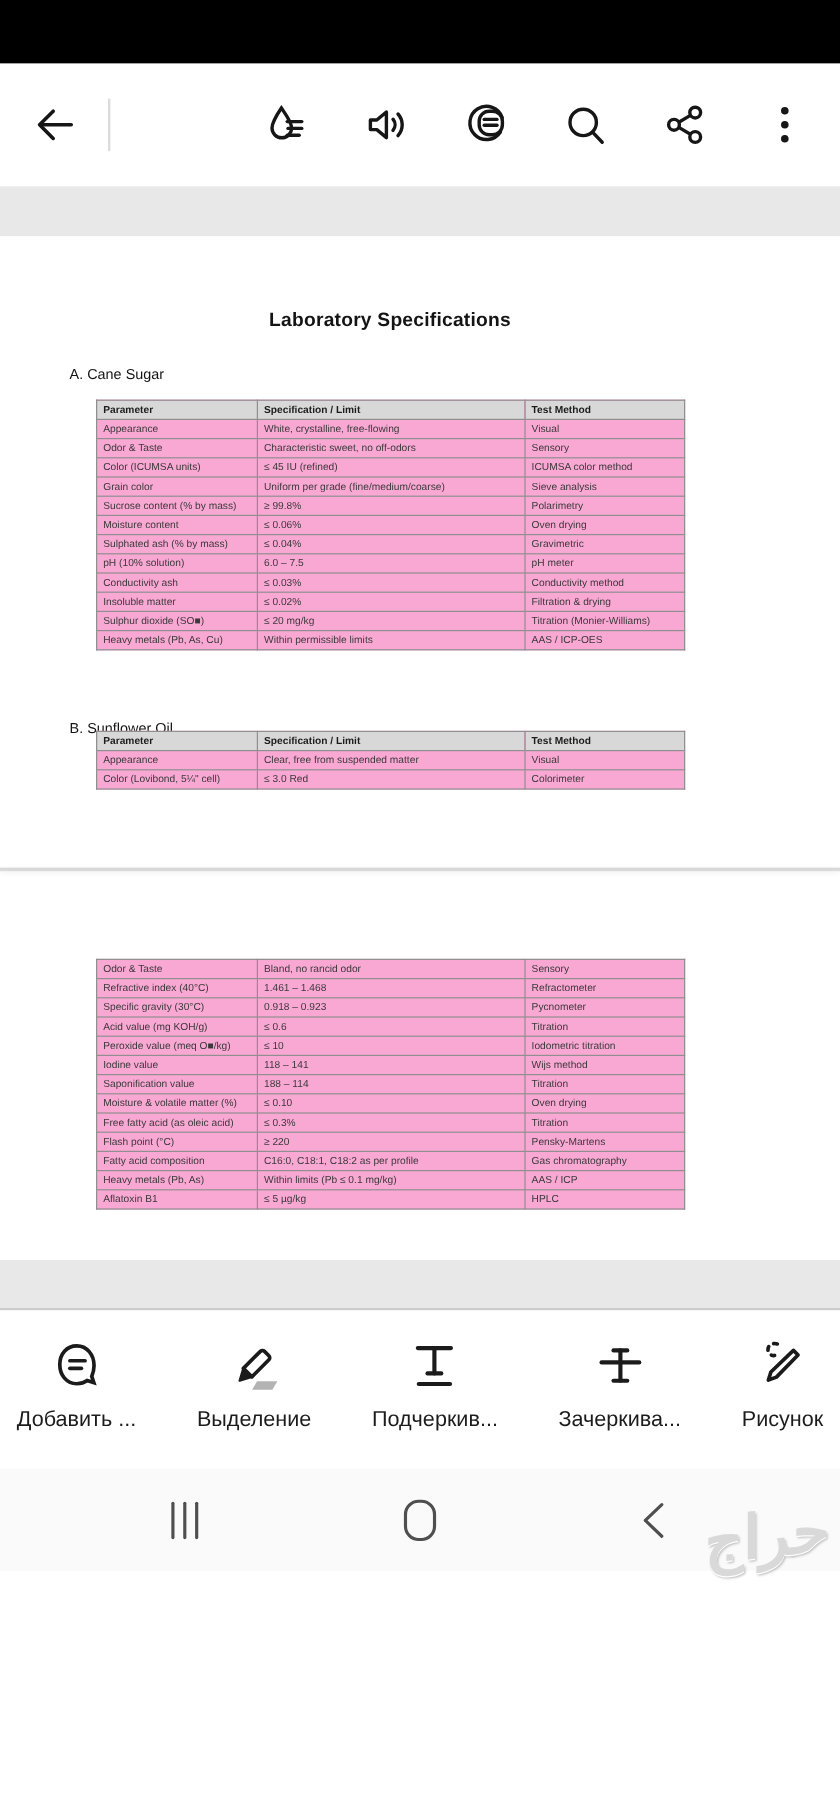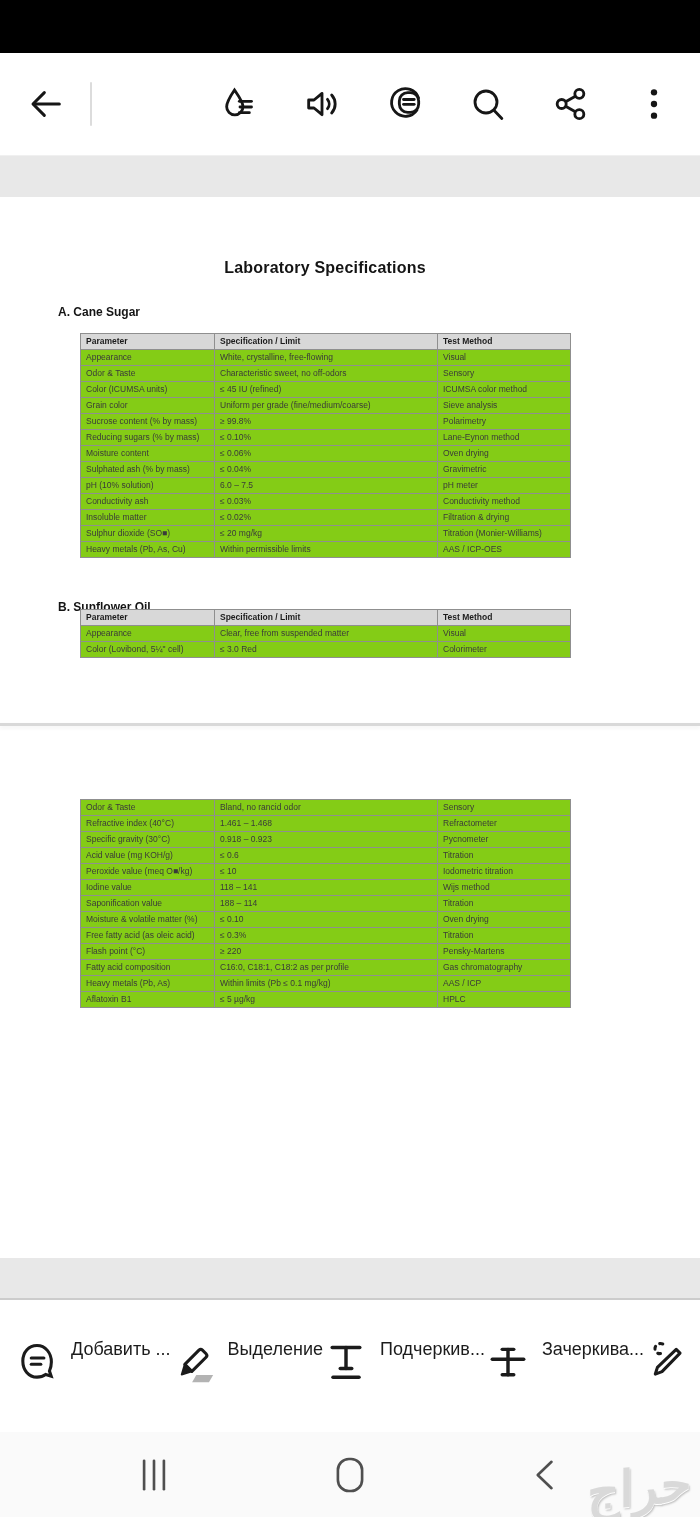--- a/index.html
+++ b/index.html
@@ -16,41 +16,41 @@
   .icon-btn{background:none;border:none;padding:0;display:flex;align-items:center;
     justify-content:center;cursor:pointer;}
   .icon-btn svg{width:40px;height:40px;display:block;}
   .tb-divider{width:2px;height:44px;background:#dcdcdc;margin-left:24px;border-radius:1px;}
   .tb-right{margin-left:auto;display:flex;align-items:center;gap:43px;}
   
   .gray-band{height:42px;background:#e8e8e8;}
   .gray-band.top{border-top:1px solid #f0f0f0;box-sizing:border-box;}
   .gray-band.bottom{border-bottom:2px solid #cccccc;box-sizing:border-box;height:42px;}
   
-  .doc{position:relative;height:1061px;background:#fff;}
+  .doc{position:relative;height:853px;background:#fff;}
   .doc-title{position:absolute;top:62px;left:0;width:650px;text-align:center;
     font-size:16px;font-weight:bold;color:#141414;letter-spacing:.2px;}
-  .sec-heading{position:absolute;left:58px;font-size:12px;font-weight:bold;color:#141414;}
+  .sec-heading{position:absolute;left:58px;font-size:12px;font-weight:normal;color:#141414;}
   .sec-a{top:108px;}
   .sec-b{top:383px;margin-top:20px;}
   table.spec{position:absolute;left:80px;width:490px;border-collapse:collapse;
-    table-layout:fixed;font-size:8.5px;color:#3a3a3a;background:#84cc16;}
+    table-layout:fixed;font-size:8.5px;color:#3a3a3a;background:#f9a8d4;}
   table.spec th,table.spec td{border:1px solid #8f8f8f;height:15px;padding:0 5px;
     line-height:1.05;text-align:left;white-space:nowrap;overflow:hidden;}
   table.spec thead th{background:#d8d8d8;font-weight:bold;color:#1c1c1c;}
   .t1{top:136px;}
   .t2{top:412px;}
   .t3{top:602px;}
   .page-divider{position:absolute;top:526px;left:0;width:700px;height:3px;
     background:#d9d9d9;box-shadow:0 2px 4px rgba(0,0,0,.06);}
   
   .bottom-toolbar{height:132px;background:#fff;display:flex;align-items:center;
     justify-content:space-between;padding:6px 14px 14px 14px;box-sizing:border-box;}
-  .bt-item{background:none;border:none;padding:0;display:flex;flex-direction:row;
-    gap:11px;cursor:pointer;flex:0 0 auto;}
+  .bt-item{background:none;border:none;padding:0;display:flex;flex-direction:column;
+    align-items:center;gap:11px;cursor:pointer;flex:0 0 auto;}
   .bt-item svg{width:46px;height:46px;display:block;}
   .bt-label{font-size:18px;color:#1c1c1c;white-space:nowrap;font-family:"Liberation Sans",sans-serif;}
   
   .nav-bar{height:85px;background:#fafafa;display:flex;align-items:center;
     justify-content:center;gap:152px;position:relative;}
   .nav-btn{background:none;border:none;padding:0;cursor:pointer;display:flex;}
   .nav-btn svg{width:44px;height:44px;display:block;}
   .watermark{position:absolute;right:8px;bottom:0px;font-size:50px;font-weight:bold;
     color:#d9d9d9;letter-spacing:3px;transform:rotate(-6deg) skewX(-6deg);
     text-shadow:0 1px 0 #ffffff,1px 2px 2px #bdbdbd;pointer-events:none;}
@@ -170,25 +170,20 @@
           <td>Grain color</td>
           <td>Uniform per grade (fine/medium/coarse)</td>
           <td>Sieve analysis</td>
         </tr>
         <tr>
           <td>Sucrose content (% by mass)</td>
           <td>≥ 99.8%</td>
           <td>Polarimetry</td>
         </tr>
         <tr>
-          <td>Reducing sugars (% by mass)</td>
-          <td>≤ 0.10%</td>
-          <td>Lane-Eynon method</td>
-        </tr>
-        <tr>
           <td>Moisture content</td>
           <td>≤ 0.06%</td>
           <td>Oven drying</td>
         </tr>
         <tr>
           <td>Sulphated ash (% by mass)</td>
           <td>≤ 0.04%</td>
           <td>Gravimetric</td>
         </tr>
         <tr>

